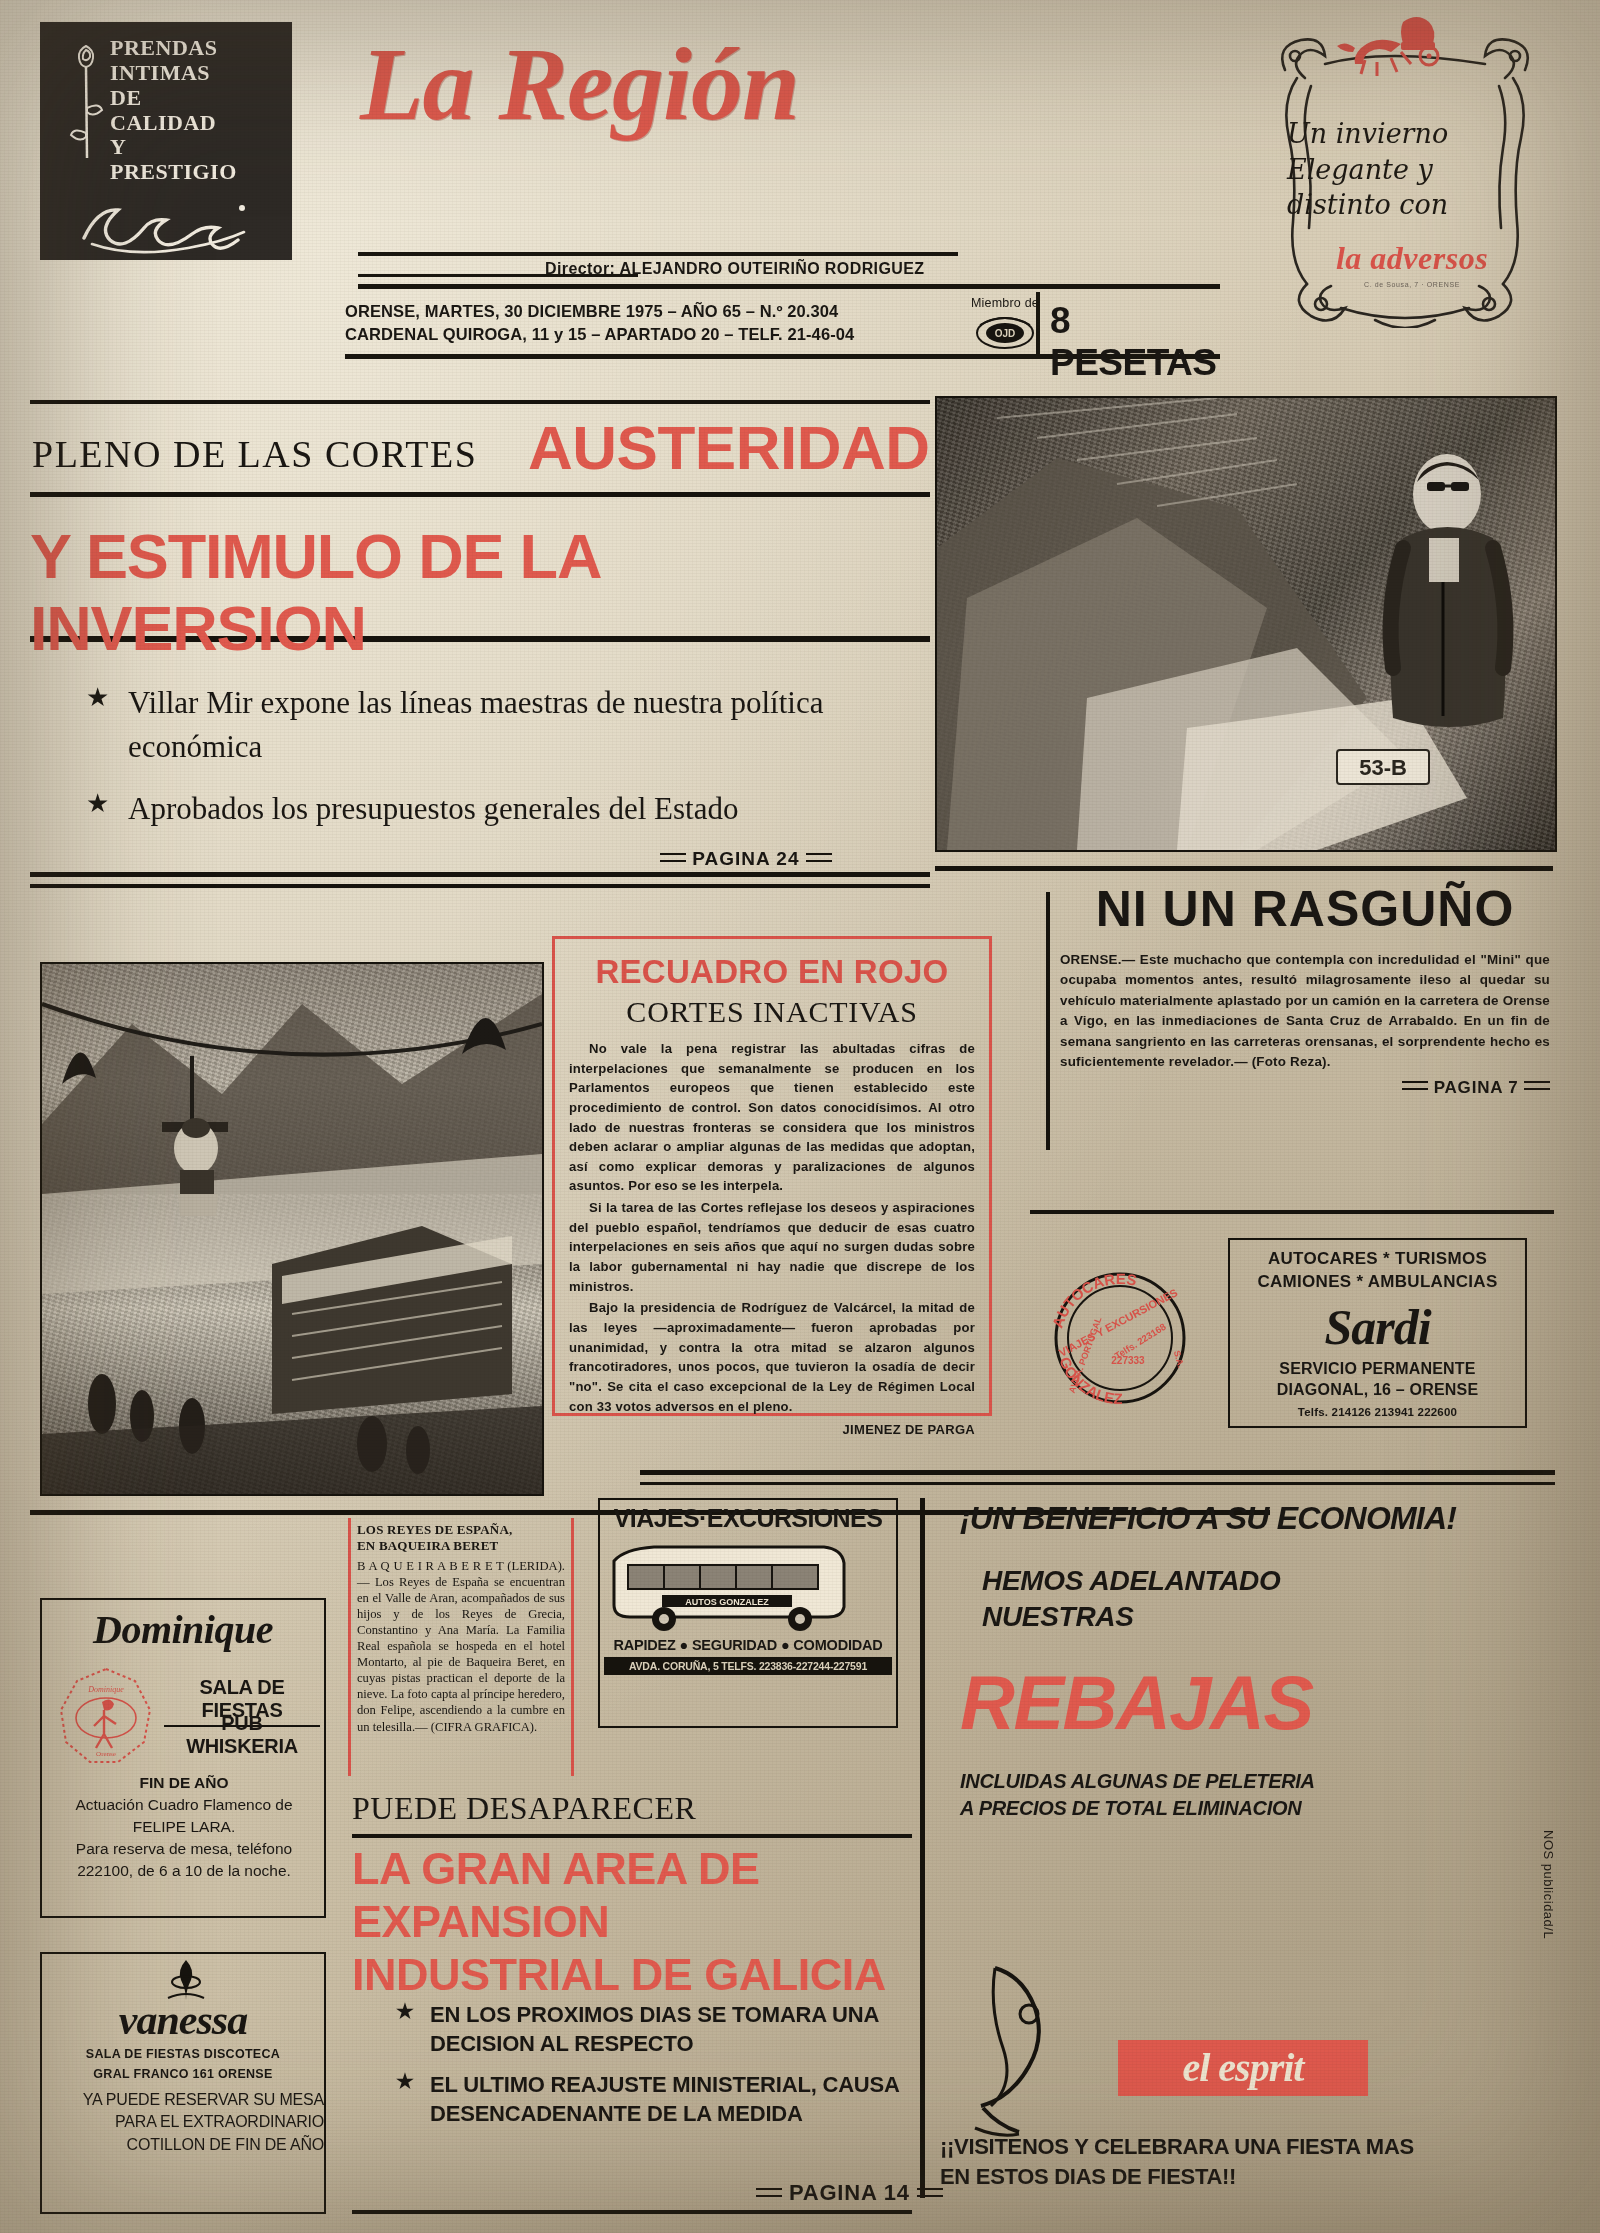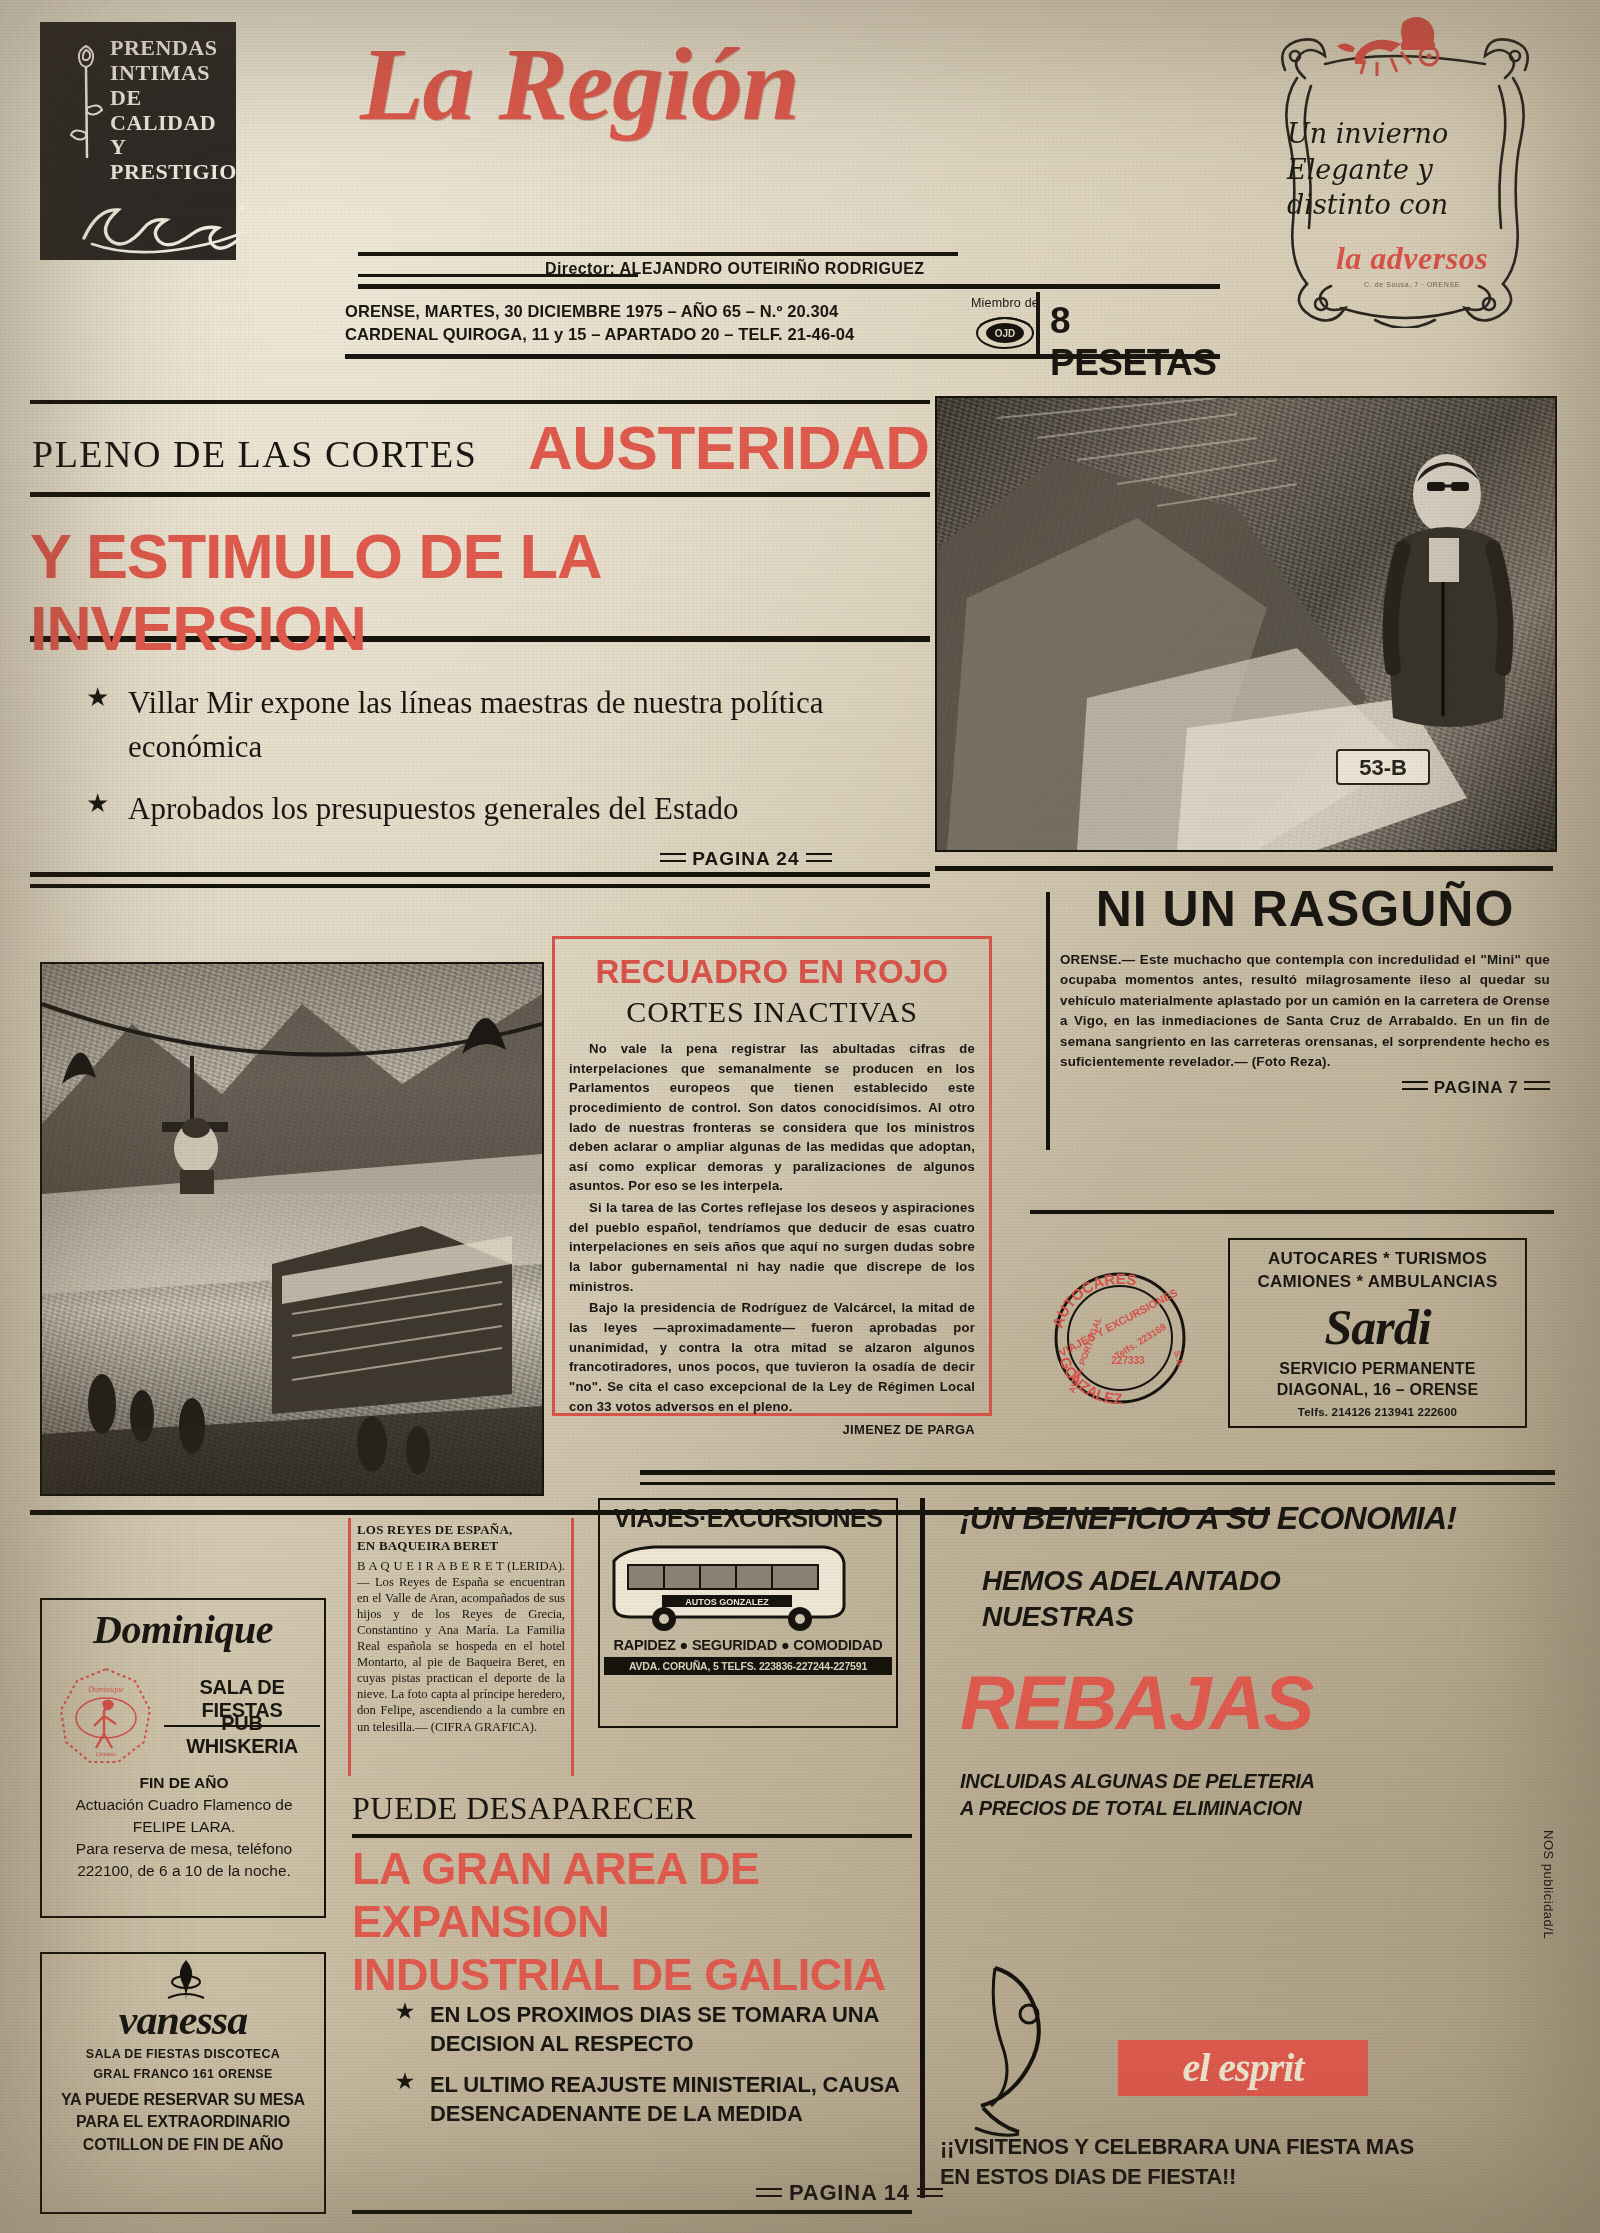--- a/index.html
+++ b/index.html
@@ -24,21 +24,21 @@
       repeating-linear-gradient(0deg, rgba(90,75,50,.055) 0px, rgba(90,75,50,.055) 1px, rgba(0,0,0,0) 1px, rgba(0,0,0,0) 3px),
       repeating-linear-gradient(90deg, rgba(90,75,50,.04) 0px, rgba(90,75,50,.04) 1px, rgba(0,0,0,0) 1px, rgba(0,0,0,0) 4px);
     mix-blend-mode:multiply;opacity:.75;
   }
   .vig{position:absolute;inset:0;pointer-events:none;
     box-shadow: inset 0 0 160px 40px rgba(70,55,35,.35);}
 
   
   .masthead{position:absolute;left:0;top:0;width:1600px;height:288px;}
   .zania{
-    position:absolute;left:40px;top:22px;width:196px;height:238px;
+    position:absolute;left:40px;top:22px;width:252px;height:238px;
     background:#2e2a26;color:#f2ece0;
     display:flex;flex-direction:column;
   }
   .zania .ztxt{
     padding:14px 8px 0 70px;font-weight:bold;font-size:22px;line-height:1.13;
     letter-spacing:.5px;font-family:"Liberation Serif",serif;
   }
   .zania .rose{
     position:absolute;left:26px;top:16px;width:40px;height:190px;
   }
@@ -147,21 +147,21 @@
   .dom-pw{position:absolute;left:122px;top:112px;width:156px;text-align:center;
     font-size:20px;font-weight:bold;letter-spacing:-.3px;}
   .dom-txt{position:absolute;left:8px;top:172px;width:268px;text-align:center;
     font-size:15.5px;line-height:1.42;}
   .dom-txt .b{font-weight:bold;}
 
   .vanessa{left:40px;top:1952px;width:286px;height:262px;border:2px solid #16130d;}
   .van-name{font-family:"Liberation Serif",serif;font-style:italic;font-weight:bold;
     font-size:42px;text-align:center;margin:42px 0 0;letter-spacing:-1px;}
   .van-sub{text-align:center;font-size:12.5px;font-weight:bold;letter-spacing:.3px;line-height:1.4;margin-top:2px;}
-  .van-txt{text-align:center;font-size:16px;font-weight:bold;line-height:1.4;margin-top:6px;letter-spacing:-.2px;}
+  .van-txt{text-align:right;font-size:16px;font-weight:normal;line-height:1.4;margin-top:6px;letter-spacing:-.2px;}
   .van-lamp{position:absolute;left:118px;top:4px;width:52px;height:44px;}
 
   .reyes{left:348px;top:1518px;width:226px;height:258px;border-left:3px solid #d9534a;
     border-right:3px solid #d9534a;padding:4px 6px;}
   .reyes .rt{font-family:"Liberation Serif",serif;font-size:13px;font-weight:bold;
     text-align:left;line-height:1.25;letter-spacing:.2px;}
   .reyes .rb{font-family:"Liberation Serif",serif;font-size:12.6px;line-height:1.28;
     text-align:justify;margin-top:3px;}
 
   .viajes{left:598px;top:1498px;width:300px;height:230px;border:2px solid #16130d;padding:4px;}

